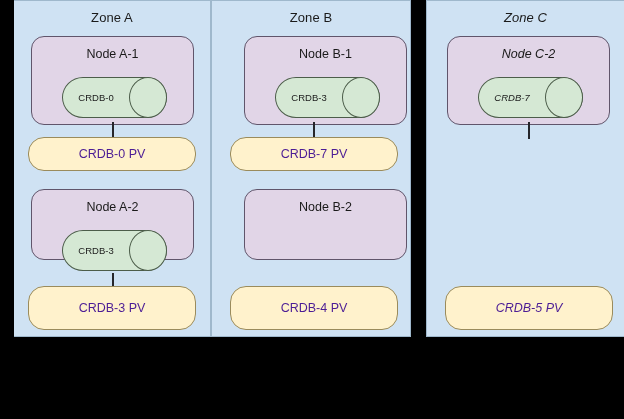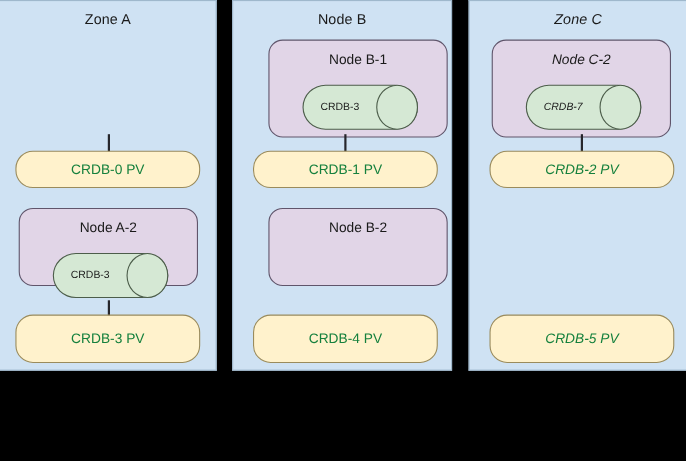--- a/index.html
+++ b/index.html
@@ -28,21 +28,21 @@
 
   
   .zone {
     position: absolute;
     top: 0;
     height: 337px;
     background: #cfe2f3;
     border: 1px solid #9fb8cc;
     box-sizing: border-box;
   }
-  .zone-a { left: 0px;   width: 197px; border-left: none; padding-left: 32px; }
+  .zone-a { left: 14px;   width: 197px; border-left: none; padding-left: 32px; }
   .zone-b { left: 211px; width: 200px; }
   .zone-c { left: 426px; width: 198px; border-right: none; font-style: italic; }
 
   .zone-title {
     position: absolute;
     top: 9px;
     left: 0;
     width: 100%;
     text-align: center;
     font-size: 13px;
@@ -132,82 +132,89 @@
     position: absolute;
     background: #fff2cc;
     border: 1px solid #9a8killer;
     border: 1px solid #9a8b5c;
     border-radius: 16px;
     box-sizing: border-box;
     display: flex;
     align-items: center;
     justify-content: center;
     font-size: 12.5px;
-    color: #15803d;
+    color: #4c1d95;
   }
   .pv-r1 { top: 136px; height: 34px; }
   .pv-r2 { top: 285px; height: 44px; }
 
   .zone-a .pv { left: 14px; width: 168px; }
   .zone-b .pv { left: 18px; width: 168px; }
   .zone-c .pv { left: 18px; width: 168px; }
 </style>
 </head>
 <body>
 
 <div id="canvas">
 
   <div class="zone zone-a">
     <div class="zone-title">Zone A</div>
 
+    <div class="node node-r1">
+      <div class="node-title">Node A-1</div>
+      <div class="cyl">
+        <div class="cyl-body"></div>
+        <div class="cyl-cap"></div>
+        <div class="cyl-label">CRDB-0</div>
+      </div>
+    </div>
     <div class="connector" style="left:98px; top:121px; height:17px;"></div>
     <div class="pv pv-r1">CRDB-0 PV</div>
 
     <div class="node node-r2">
       <div class="node-title">Node A-2</div>
       <div class="cyl">
         <div class="cyl-body"></div>
         <div class="cyl-cap"></div>
         <div class="cyl-label">CRDB-3</div>
       </div>
     </div>
     <div class="connector" style="left:98px; top:272px; height:15px;"></div>
     <div class="pv pv-r2">CRDB-3 PV</div>
   </div>
 
   <div class="zone zone-b">
-    <div class="zone-title">Node B</div>
+    <div class="zone-title">Zone B</div>
 
     <div class="node node-r1">
       <div class="node-title">Node B-1</div>
       <div class="cyl">
         <div class="cyl-body"></div>
         <div class="cyl-cap"></div>
         <div class="cyl-label">CRDB-3</div>
       </div>
     </div>
     <div class="connector" style="left:101px; top:121px; height:17px;"></div>
-    <div class="pv pv-r1">CRDB-1 PV</div>
+    <div class="pv pv-r1">CRDB-7 PV</div>
 
     <div class="node node-r2">
       <div class="node-title">Node B-2</div>
     </div>
     <div class="pv pv-r2">CRDB-4 PV</div>
   </div>
 
   <div class="zone zone-c">
     <div class="zone-title">Zone C</div>
 
     <div class="node node-r1">
       <div class="node-title">Node C-2</div>
       <div class="cyl">
         <div class="cyl-body"></div>
         <div class="cyl-cap"></div>
         <div class="cyl-label">CRDB-7</div>
       </div>
     </div>
     <div class="connector" style="left:101px; top:121px; height:17px;"></div>
-    <div class="pv pv-r1">CRDB-2 PV</div>
 
     <div class="pv pv-r2">CRDB-5 PV</div>
   </div>
 
 </div>
 
 </body></html>

